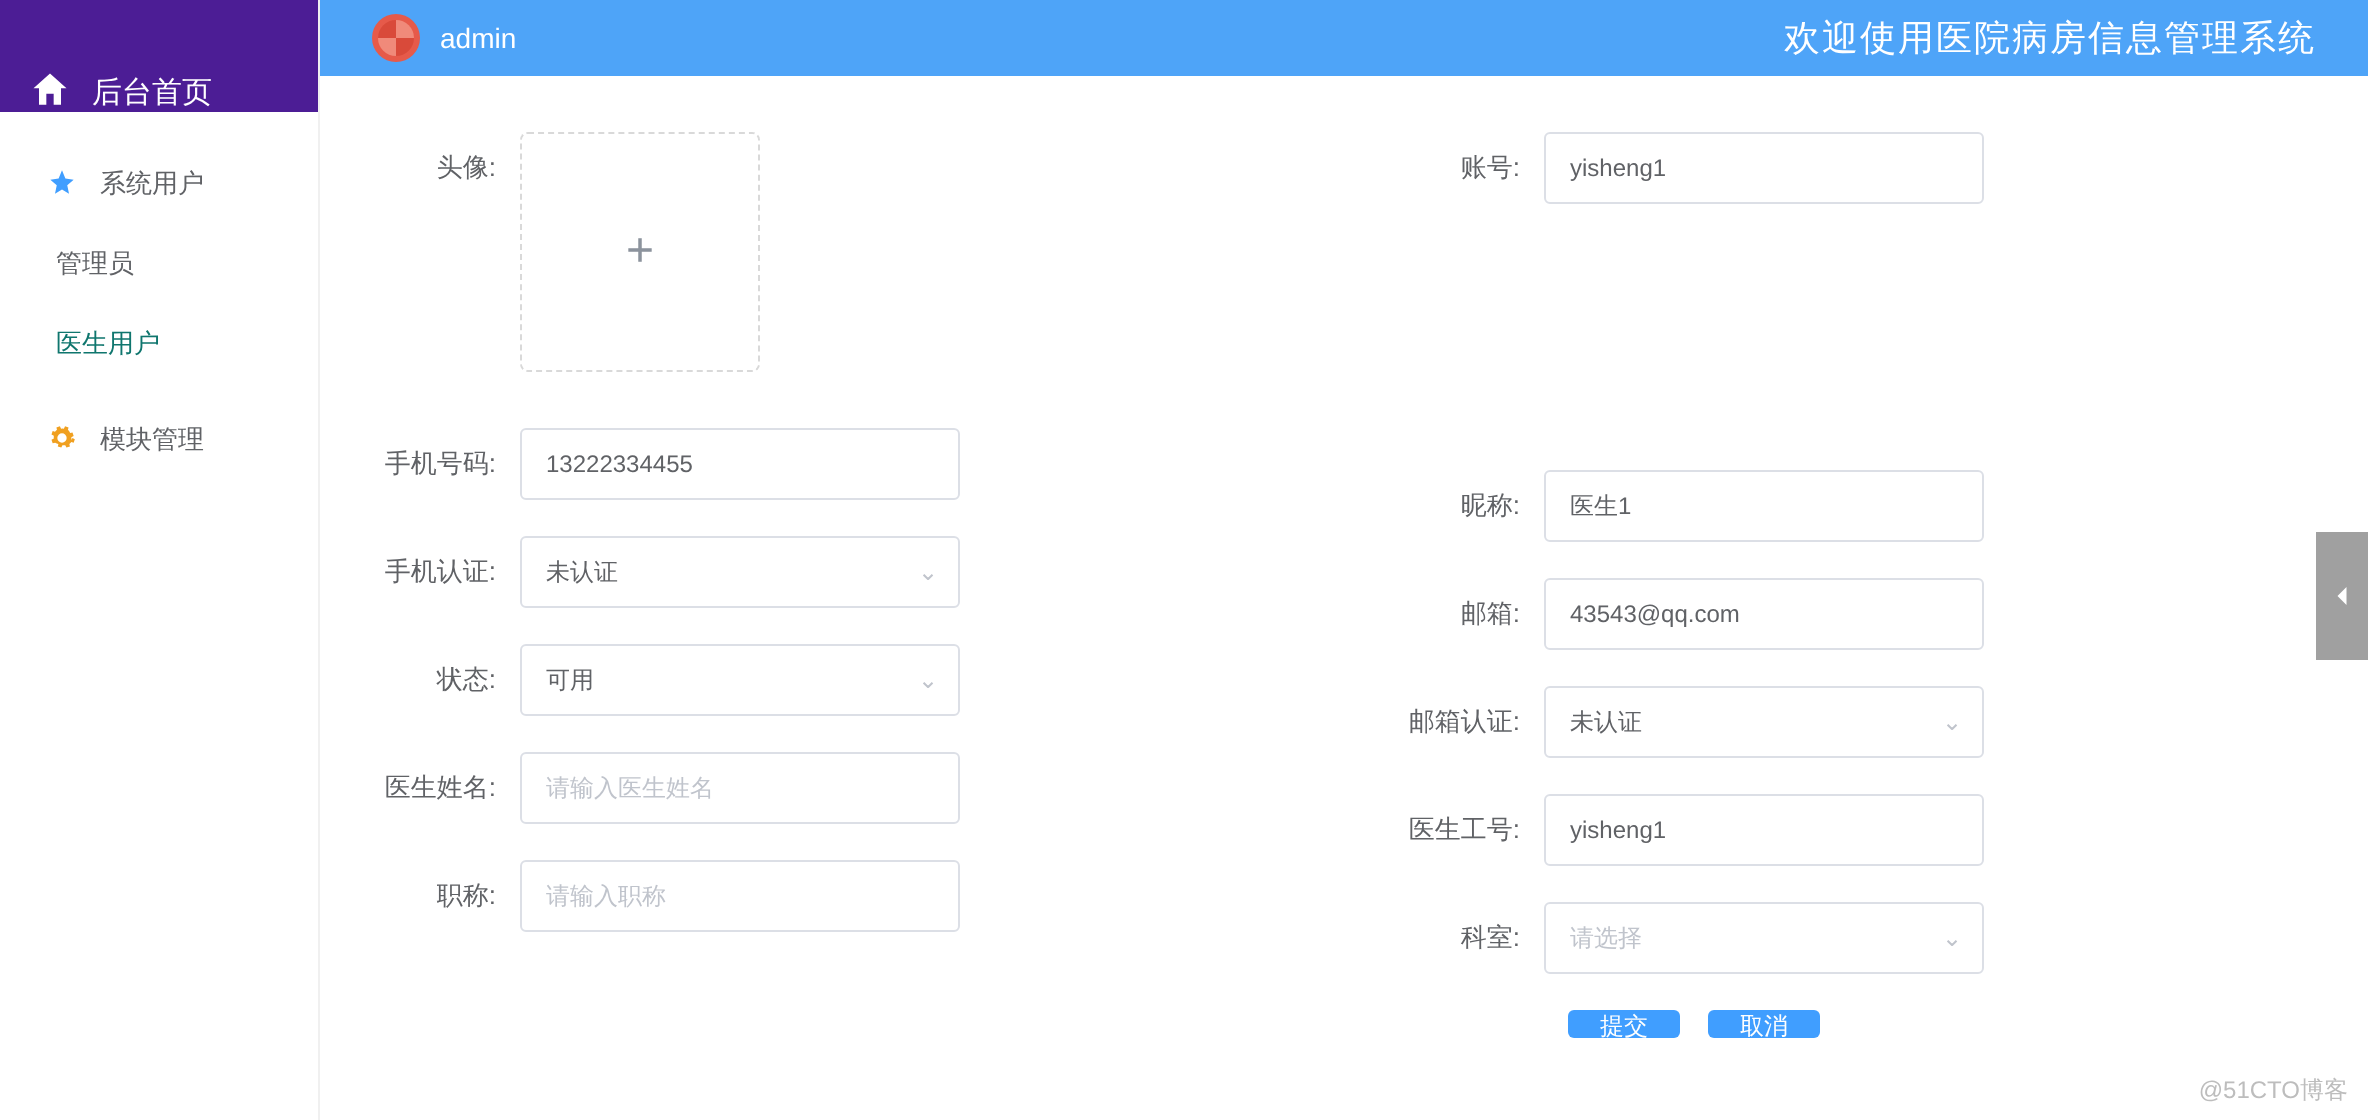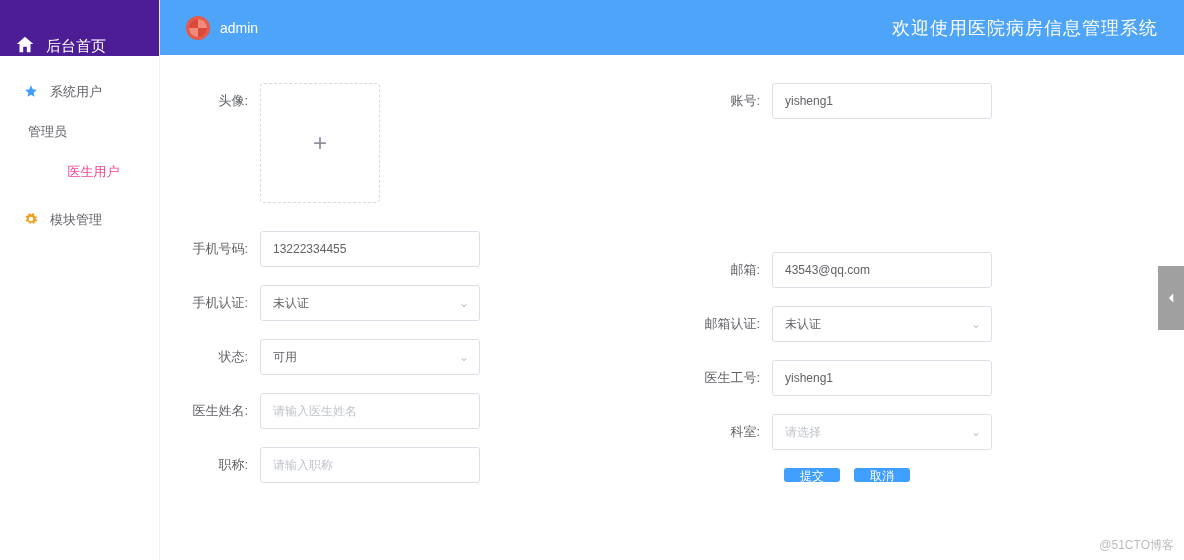--- a/index.html
+++ b/index.html
@@ -4,26 +4,26 @@
 <style>
   * { box-sizing: border-box; margin: 0; padding: 0; }
   body { font-family: "Helvetica Neue", Arial, "Microsoft YaHei", sans-serif; font-size: 13px; color: #606266; background: #fff; width: 1184px; height: 560px; overflow: hidden; position: relative; }
   .app { display: flex; height: 560px; }
   .sidebar { width: 160px; background: #fff; border-right: 1px solid #f0f0f0; }
   .sb-head { height: 56px; background: #4c1d95; color: #fff; display: flex; align-items: flex-end; padding-left: 14px; font-size: 15px; gap: 10px; }
   .home-icon { width: 22px; height: 22px; display: inline-flex; align-items: center; justify-content: center; }
   .sb-nav { padding-top: 16px; }
   .nav-item { height: 40px; display: flex; align-items: center; padding-left: 24px; font-size: 13px; color: #606266; cursor: pointer; }
   .nav-sub { padding-left: 28px; color: #606266; }
-  .nav-item.active, .nav-sub.active { color: #ec4899; justify-content: center; }
+  .nav-item.active, .nav-sub.active { color: #0f766e; }
   .nav-icon { width: 16px; height: 16px; margin-right: 10px; display: inline-block; }
   .star { color: #409eff; }
   .gear { color: #f0a020; }
   .main { flex: 1; display: flex; flex-direction: column; min-width: 0; }
-  .topbar { height: 55px; background: #4ea4f8; color: #fff; display: flex; align-items: center; padding: 0 26px; justify-content: space-between; }
+  .topbar { height: 38px; background: #4ea4f8; color: #fff; display: flex; align-items: center; padding: 0 26px; justify-content: space-between; }
   .tb-left { display: flex; align-items: center; gap: 10px; font-size: 14px; }
   .avatar { width: 24px; height: 24px; border-radius: 50%; background: #e65a4a; position: relative; }
   .avatar::before { content:""; position:absolute; inset:3px; border-radius:50%; background: conic-gradient(#f08a7a 0 90deg, #d94a3a 90deg 180deg, #f08a7a 180deg 270deg, #d94a3a 270deg 360deg); }
   .tb-title { font-size: 18px; letter-spacing: 1px; text-align: center; }
   .content { flex:1; padding: 28px 0 20px 0; overflow: auto; }
   .form { display: flex; flex-wrap: wrap; }
   .col-left, .col-right { width: 50%; }
   .row { display: flex; align-items: center; margin-bottom: 18px; min-height: 36px; }
   .row.tall { align-items: flex-start; margin-bottom: 28px; }
   .lbl { width: 100px; text-align: right; padding-right: 12px; color: #606266; font-size: 13px; line-height: 36px; }
@@ -145,20 +145,28 @@
           <div class="row">
             <div class="lbl">账号:</div>
             <div class="ctrl">
                 <div class="input">
                   <input value="yisheng1" style="">
                 </div>
               </div>
           </div>
           <div style="height:115px"></div>
           <div class="row">
+            <div class="lbl">昵称:</div>
+            <div class="ctrl">
+                <div class="input">
+                  <input value="医生1" style="">
+                </div>
+              </div>
+          </div>
+          <div class="row">
             <div class="lbl">邮箱:</div>
             <div class="ctrl">
                 <div class="input">
                   <input value="43543@qq.com" style="">
                 </div>
               </div>
           </div>
           <div class="row">
             <div class="lbl">邮箱认证:</div>
             <div class="ctrl">

